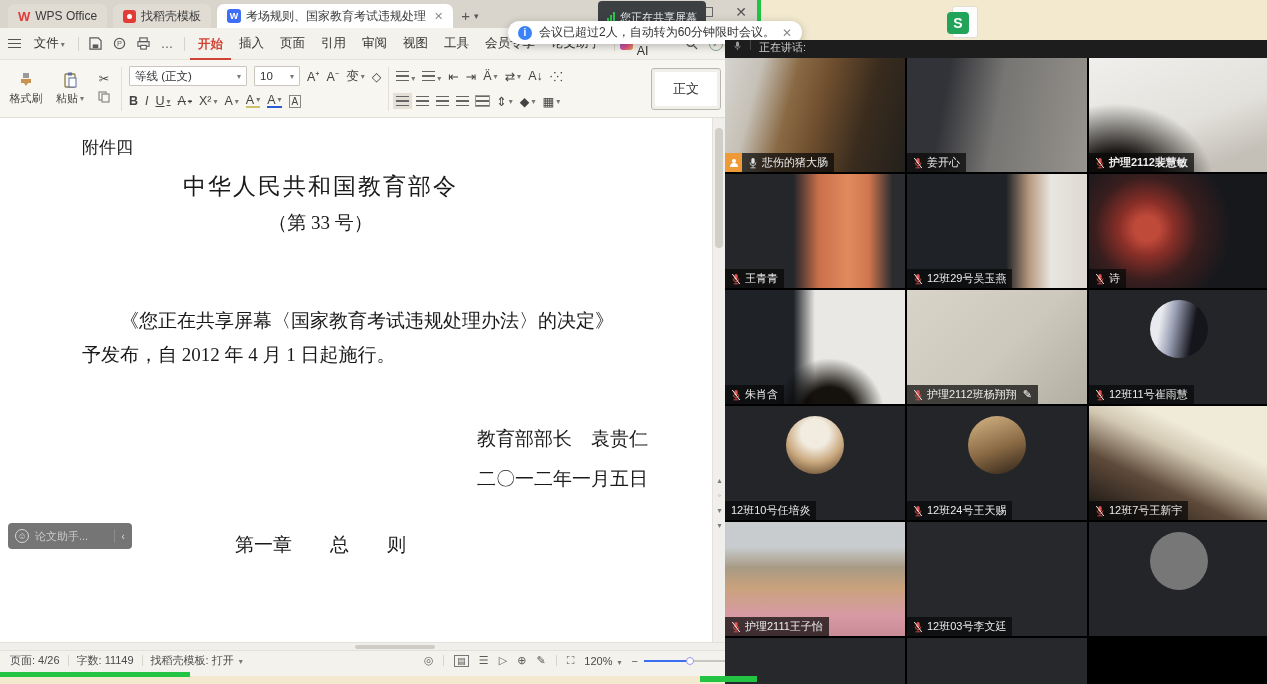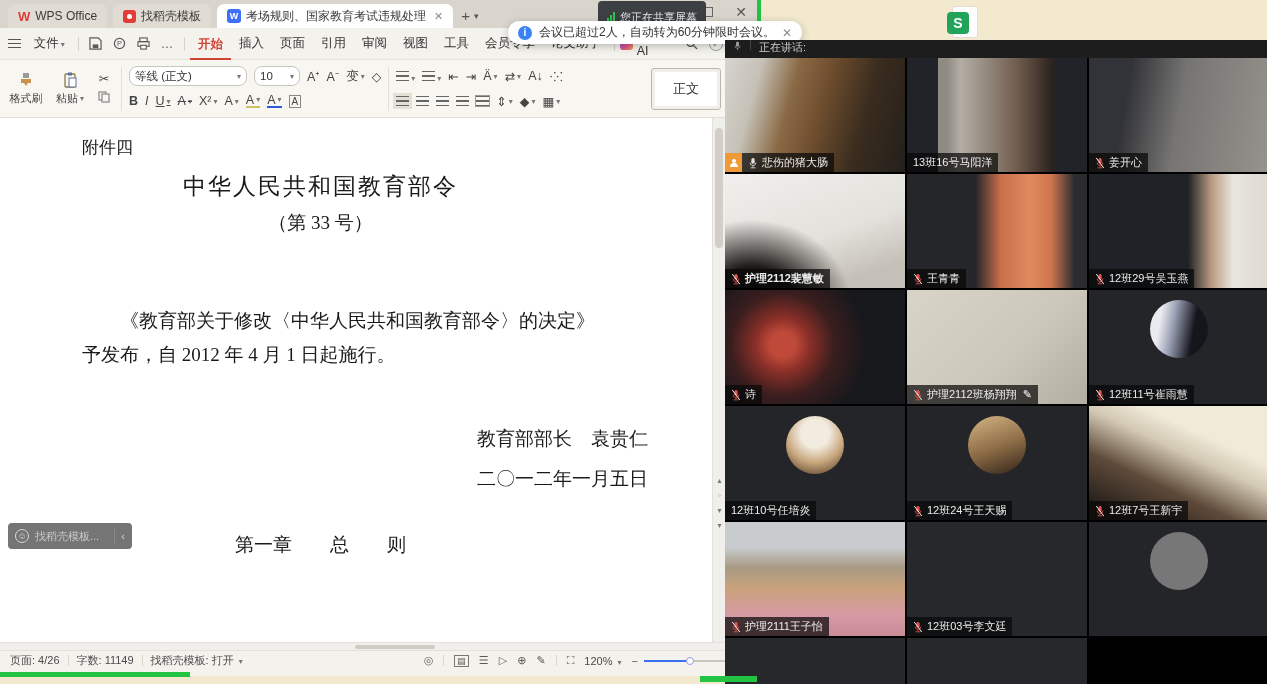--- a/index.html
+++ b/index.html
@@ -38,21 +38,21 @@
   .caret { font-size:8px; color:#777; margin-left:2px; }
   .ai-logo { width:13px; height:13px; border-radius:3px; background:linear-gradient(135deg,#7b5cf0,#e0508a 60%,#f0a24e); margin-right:4px; }
   .check-circ { width:14px; height:14px; border:1.4px solid #8aa88a; border-radius:50%; color:#5f9c5f; font-size:9px; text-align:center; line-height:13px; margin:0 6px; }
   .share-btn { width:24px; height:17px; background:#3a6ff2; border-radius:4px; display:flex; align-items:center; justify-content:center; }
 
   .ribbon { height:58px; background:#f8f6f1; border-bottom:1px solid #e2dfd8; display:flex; align-items:center; padding:2px 6px; gap:4px; }
   .rgroup { display:flex; flex-direction:column; justify-content:center; gap:3px; height:52px; }
   .bigbtn { display:flex; flex-direction:column; align-items:center; justify-content:center; width:40px; height:50px; font-size:11px; color:#444; gap:3px; }
   .rsep { width:1px; height:44px; background:#e2dfd8; margin:0 3px; }
   .rrow { display:flex; align-items:center; gap:7px; height:22px; }
-  .selbox { border:1px solid #c9c6bf; background:#fff; border-radius:8px; font-size:11.5px; color:#333; display:flex; align-items:center; padding:1px 5px; height:20px; gap:14px; }
+  .selbox { border:1px solid #c9c6bf; background:#fff; border-radius:1px; font-size:11.5px; color:#333; display:flex; align-items:center; padding:1px 5px; height:20px; gap:14px; }
   .tbico { font-size:12.5px; color:#444; display:inline-flex; align-items:center; white-space:nowrap; }
   .tbico b { font-weight:bold; } .tbico i { font-style:italic; }
   .u { text-decoration:underline; } .strike { text-decoration:line-through; }
   .fc { border-bottom:2.5px solid #2a5bd7; line-height:1; }
   .hl { border-bottom:2.5px solid #c9c26a; line-height:1; }
   .bars { display:inline-block; width:13px; height:10px; background:repeating-linear-gradient(to bottom,#666 0 1.4px,transparent 1.4px 4.3px); }
   .bars.on { outline:3px solid #e4e0d6; background-color:#e4e0d6; }
   .stylebox { margin-left:auto; margin-right:34px; width:70px; height:42px; border:1px solid #b9b6af; background:#fff; border-radius:3px; display:flex; align-items:center; justify-content:center; font-size:13px; color:#333; box-shadow:0 0 0 3px #f1efe9 inset; }
 
   
@@ -320,30 +320,30 @@
       <div class="stylebox">
           <span>正文</span>
         </div>
     </div>
 
     <div class="docarea">
       <div class="attach">附件四</div>
       <div class="decree">中华人民共和国教育部令</div>
       <div class="decreeno">（第 33 号）</div>
       <div class="bodyblock">
-          <div class="bodyline indent">《教育部关于修改〈中华人民共和国教育部令〉的决定》</div>
+          <div class="bodyline indent">《您正在共享屏幕〈国家教育考试违规处理办法〉的决定》</div>
           <div class="bodyline">予发布，自 2012 年 4 月 1 日起施行。</div>
         </div>
       <div class="signer">教育部部长　袁贵仁</div>
       <div class="signdate">二〇一二年一月五日</div>
       <div class="chapter">第一章　　总　　则</div>
 
       <div class="chatbubble">
         <span class="face">☺</span>
-        <span class="ph">找稻壳模板...</span>
+        <span class="ph">论文助手...</span>
         <span class="dv"></span>
         <span class="col">‹</span>
       </div>
 
       <div class="vscroll">
         <div class="vthumb"></div>
         <div class="vnav">
           <span>▴</span>
           <span>◦</span>
           <span>▾</span>
@@ -414,27 +414,20 @@
                   <rect x="4" y="1" width="4" height="7" rx="2" fill="currentColor"></rect>
                   <path d="M2.5 6.5a3.5 3.5 0 0 0 7 0" stroke="currentColor" fill="none"></path>
                   <line x1="6" y1="10" x2="6" y2="12.5" stroke="currentColor"></line>
                   <line x1="3" y1="12.8" x2="9" y2="12.8" stroke="currentColor"></line>
                 </svg>
               </span>
               <span>悲伤的猪大肠</span>
             </span>
           </div>
         </div>
-        <div class="tile p1">
-          <div class="labelrow">
-            <span class="chip">
-              <span>13班16号马阳洋</span>
-            </span>
-          </div>
-        </div>
         <div class="tile p2">
           <div class="labelrow">
             <span class="chip">
               <span class="mic muted">
                 <svg width="10" height="12" viewBox="0 0 12 14">
                   <rect x="4" y="1" width="4" height="7" rx="2" fill="currentColor"></rect>
                   <path d="M2.5 6.5a3.5 3.5 0 0 0 7 0" stroke="currentColor" fill="none"></path>
                   <line x1="6" y1="10" x2="6" y2="12.5" stroke="currentColor"></line>
                   <line x1="3" y1="12.8" x2="9" y2="12.8" stroke="currentColor"></line>
                   <line x1="1.5" y1="1" x2="10.5" y2="13" stroke="#fff" stroke-width="1.1"></line>
@@ -498,20 +491,36 @@
               <span class="mic muted">
                 <svg width="10" height="12" viewBox="0 0 12 14">
                   <rect x="4" y="1" width="4" height="7" rx="2" fill="currentColor"></rect>
                   <path d="M2.5 6.5a3.5 3.5 0 0 0 7 0" stroke="currentColor" fill="none"></path>
                   <line x1="6" y1="10" x2="6" y2="12.5" stroke="currentColor"></line>
                   <line x1="3" y1="12.8" x2="9" y2="12.8" stroke="currentColor"></line>
                   <line x1="1.5" y1="1" x2="10.5" y2="13" stroke="#fff" stroke-width="1.1"></line>
                 </svg>
               </span>
               <span>诗</span>
+            </span>
+          </div>
+        </div>
+        <div class="tile p7">
+          <div class="labelrow">
+            <span class="chip">
+              <span class="mic muted">
+                <svg width="10" height="12" viewBox="0 0 12 14">
+                  <rect x="4" y="1" width="4" height="7" rx="2" fill="currentColor"></rect>
+                  <path d="M2.5 6.5a3.5 3.5 0 0 0 7 0" stroke="currentColor" fill="none"></path>
+                  <line x1="6" y1="10" x2="6" y2="12.5" stroke="currentColor"></line>
+                  <line x1="3" y1="12.8" x2="9" y2="12.8" stroke="currentColor"></line>
+                  <line x1="1.5" y1="1" x2="10.5" y2="13" stroke="#fff" stroke-width="1.1"></line>
+                </svg>
+              </span>
+              <span>朱肖含</span>
             </span>
           </div>
         </div>
         <div class="tile p8">
           <div class="labelrow">
             <span class="chip">
               <span class="mic muted">
                 <svg width="10" height="12" viewBox="0 0 12 14">
                   <rect x="4" y="1" width="4" height="7" rx="2" fill="currentColor"></rect>
                   <path d="M2.5 6.5a3.5 3.5 0 0 0 7 0" stroke="currentColor" fill="none"></path>

